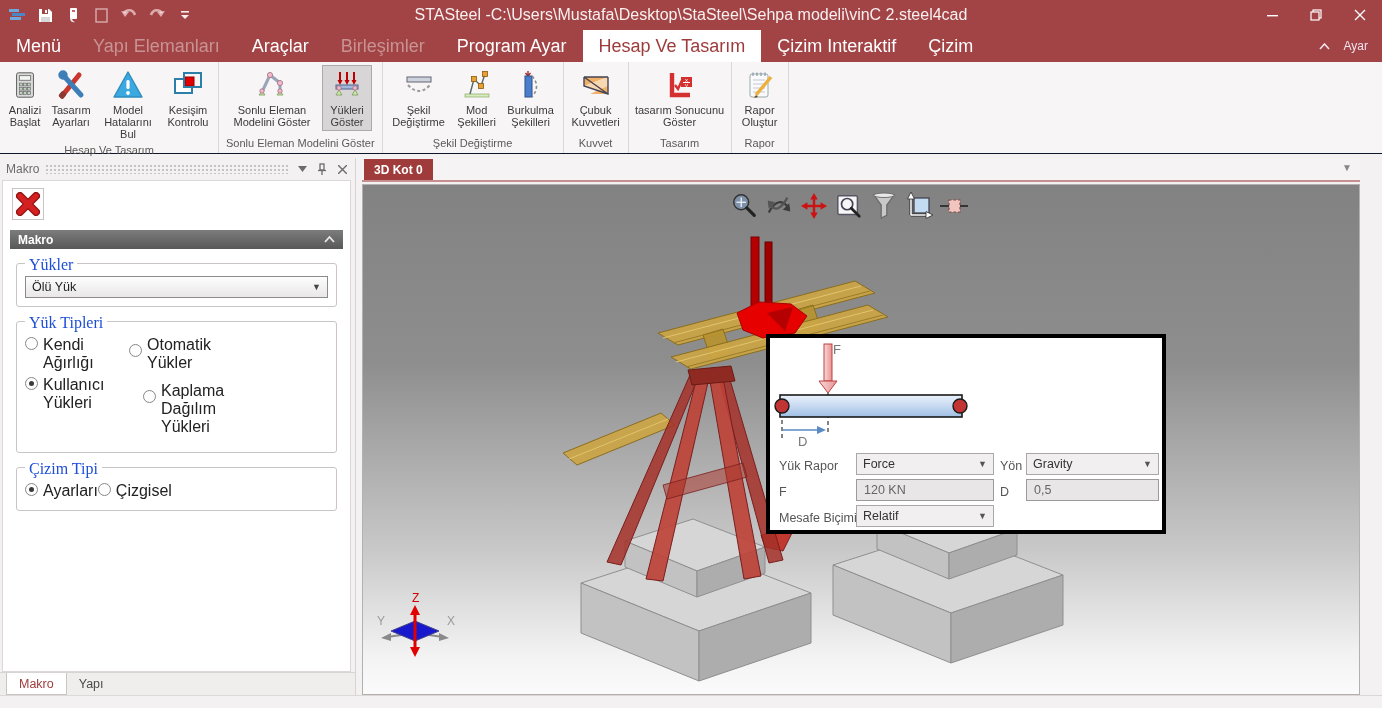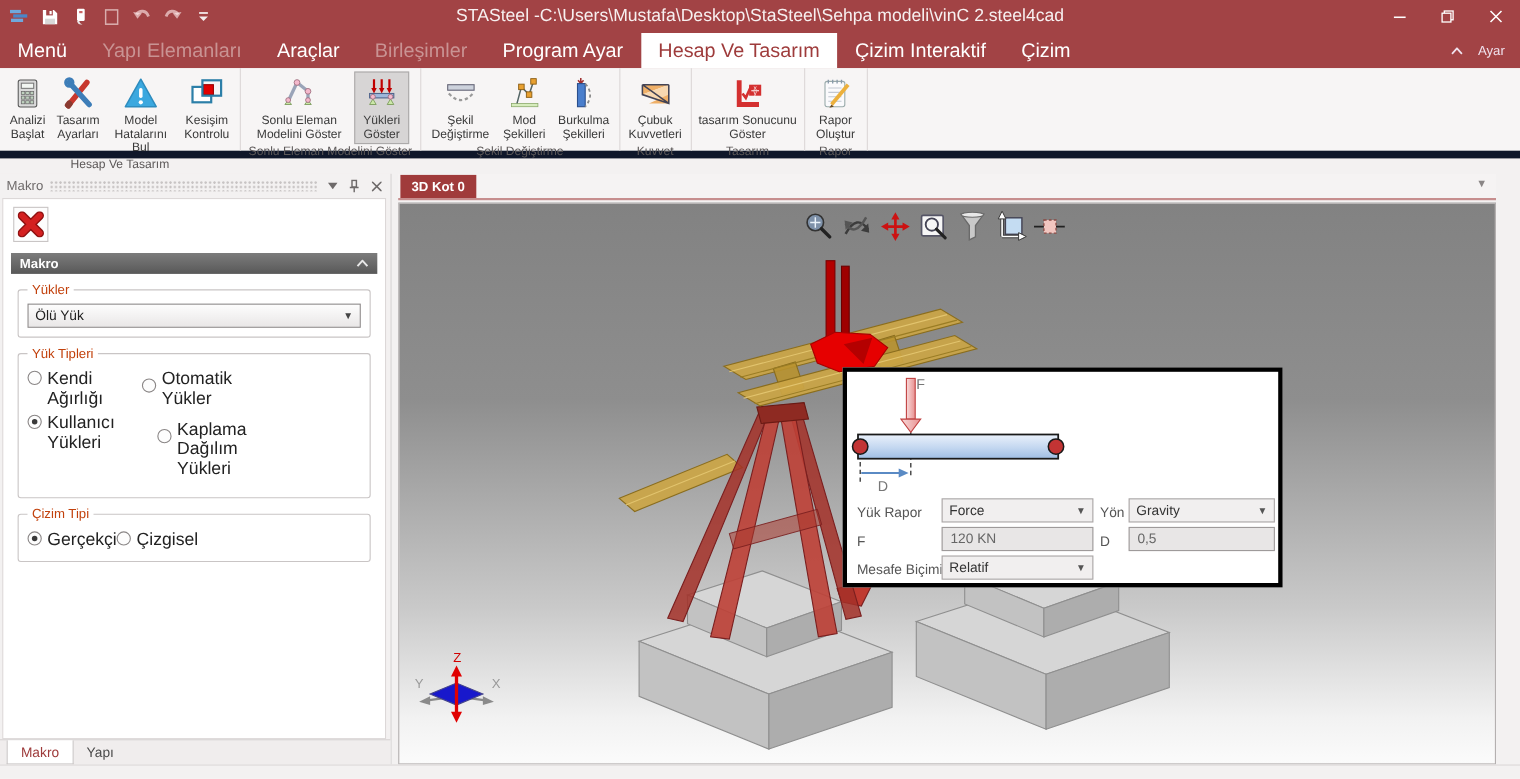--- a/index.html
+++ b/index.html
@@ -15,38 +15,38 @@
   .wbtn { width:44px; height:30px; display:flex; align-items:center; justify-content:center; color:#fff; font-size:14px; }
 
   
   .tabbar { position:absolute; top:30px; left:0; width:100%; height:32px; background:#A24345; display:flex; align-items:stretch; }
   .mtab { padding:0 16px; display:flex; align-items:center; font-size:18px; color:#FFF; cursor:default; white-space:nowrap; }
   .mtab.dim { color:#C99393; }
   .mtab.active { background:#FFFFFF; color:#9E3B3B; }
   .tabbar-right { margin-left:auto; display:flex; align-items:center; gap:14px; padding-right:14px; color:#F0E2EE; font-size:12px; }
 
   
-  .ribbon { position:absolute; top:62px; left:0; width:100%; height:82px; background:#F7F5F5; border-bottom:7px solid #0f172a; display:flex; }
+  .ribbon { position:absolute; top:62px; left:0; width:100%; height:92px; background:#F7F5F5; border-bottom:1px solid #0f172a; display:flex; }
   .rgroup { display:flex; flex-direction:column; border-right:1px solid #DCD8D8; padding:3px 3px 0 3px; }
   .rbuttons { display:flex; align-items:flex-start; flex:1; }
   .rbtn { display:flex; flex-direction:column; align-items:center; padding:2px 1px; font-size:11px; line-height:12px; color:#3A3A3A; text-align:center; border:1px solid transparent; }
   .rbtn .ric { width:34px; height:34px; display:flex; align-items:center; justify-content:center; margin-bottom:2px; }
   .rbtn.active { background:#D7D5D5; border:1px solid #ACAAAA; }
   .rgroup-label { font-size:11px; color:#5C5858; text-align:center; padding:1px 4px 4px 4px; white-space:nowrap; }
 
   
   .left-panel { position:absolute; top:158px; left:0; width:356px; height:537px; background:#F3F1F1; border-right:1px solid #D8D4D4; }
   .panel-header { height:22px; display:flex; align-items:center; padding:0 6px; color:#6E6A6A; font-size:12px; gap:6px; }
   .panel-grip { flex:1; height:10px; background-image:radial-gradient(#C7C3C3 1px, transparent 1.2px); background-size:4px 4px; }
   .phicon { width:14px; height:14px; display:flex; align-items:center; justify-content:center; color:#6E6A6A; font-size:11px; }
   .panel-body { position:absolute; top:22px; left:2px; right:4px; bottom:23px; background:#FFF; border:1px solid #DCD8D8; }
   .btn-delete { width:32px; height:32px; margin:7px 0 0 9px; border:1px solid #C9C5C5; background:#FDFDFD; display:flex; align-items:center; justify-content:center; }
   .macro-bar { margin:10px 7px 0 7px; height:19px; background:linear-gradient(#7C7C7C,#585858); color:#FFF; font-weight:bold; font-size:12px; display:flex; align-items:center; justify-content:space-between; padding:0 8px; }
   .gbox { position:relative; margin:14px 13px 0 13px; border:1px solid #C9C5C5; border-radius:3px; padding:12px 8px 8px 8px; }
-  .gbox > .glabel { position:absolute; top:-8px; left:8px; background:#FFF; padding:0 4px; font-size:12px; color:#c2410c; }
+  .gbox > .glabel { position:absolute; top:-8px; left:8px; background:#FFF; padding:0 4px; font-size:16px; color:#1d4ed8;font-family:Liberation Serif, serif; }
   .select { height:22px; border:1px solid #8E8A8A; background:linear-gradient(#FDFDFD,#E9E7E7); display:flex; align-items:center; justify-content:space-between; padding:0 6px; font-size:12.5px; color:#222; }
   .select .arr { font-size:9px; color:#444; }
   .radio-row { display:flex; flex-wrap:wrap; }
   .radio { display:flex; align-items:flex-start; gap:5px; font-size:16px; color:#222; margin:2px 0; }
   .rdot { width:13px; height:13px; min-width:13px; border-radius:50%; border:1px solid #8A8686; background:#FDFDFD; position:relative; margin-top:1px; }
   .radio.checked .rdot::after { content:""; position:absolute; left:3px; top:3px; width:5px; height:5px; border-radius:50%; background:#3A3A3A; }
   .ptabs { position:absolute; bottom:0; left:0; width:100%; height:23px; background:#F0EDED; border-top:1px solid #D8D4D4; display:flex; align-items:stretch; padding-left:6px; }
   .ptab { padding:0 12px; display:flex; align-items:center; font-size:12.5px; color:#4A4A4A; }
   .ptab.active { background:#FFF; color:#9E3B3B; border:1px solid #C9C5C5; border-top:none; }
 
@@ -449,21 +449,21 @@
             <span style="width:100px">Kaplama Dağılım Yükleri</span>
           </label>
         </div>
       </div>
 
       <div class="gbox">
         <span class="glabel">Çizim Tipi</span>
         <div class="radio-row">
           <label class="radio checked">
             <span class="rdot"></span>
-            <span>Gerçekçi</span>
+            <span>Ayarları</span>
           </label>
           <label class="radio">
             <span class="rdot"></span>
             <span>Çizgisel</span>
           </label>
         </div>
       </div>
     </div>
 
     <div class="ptabs">

